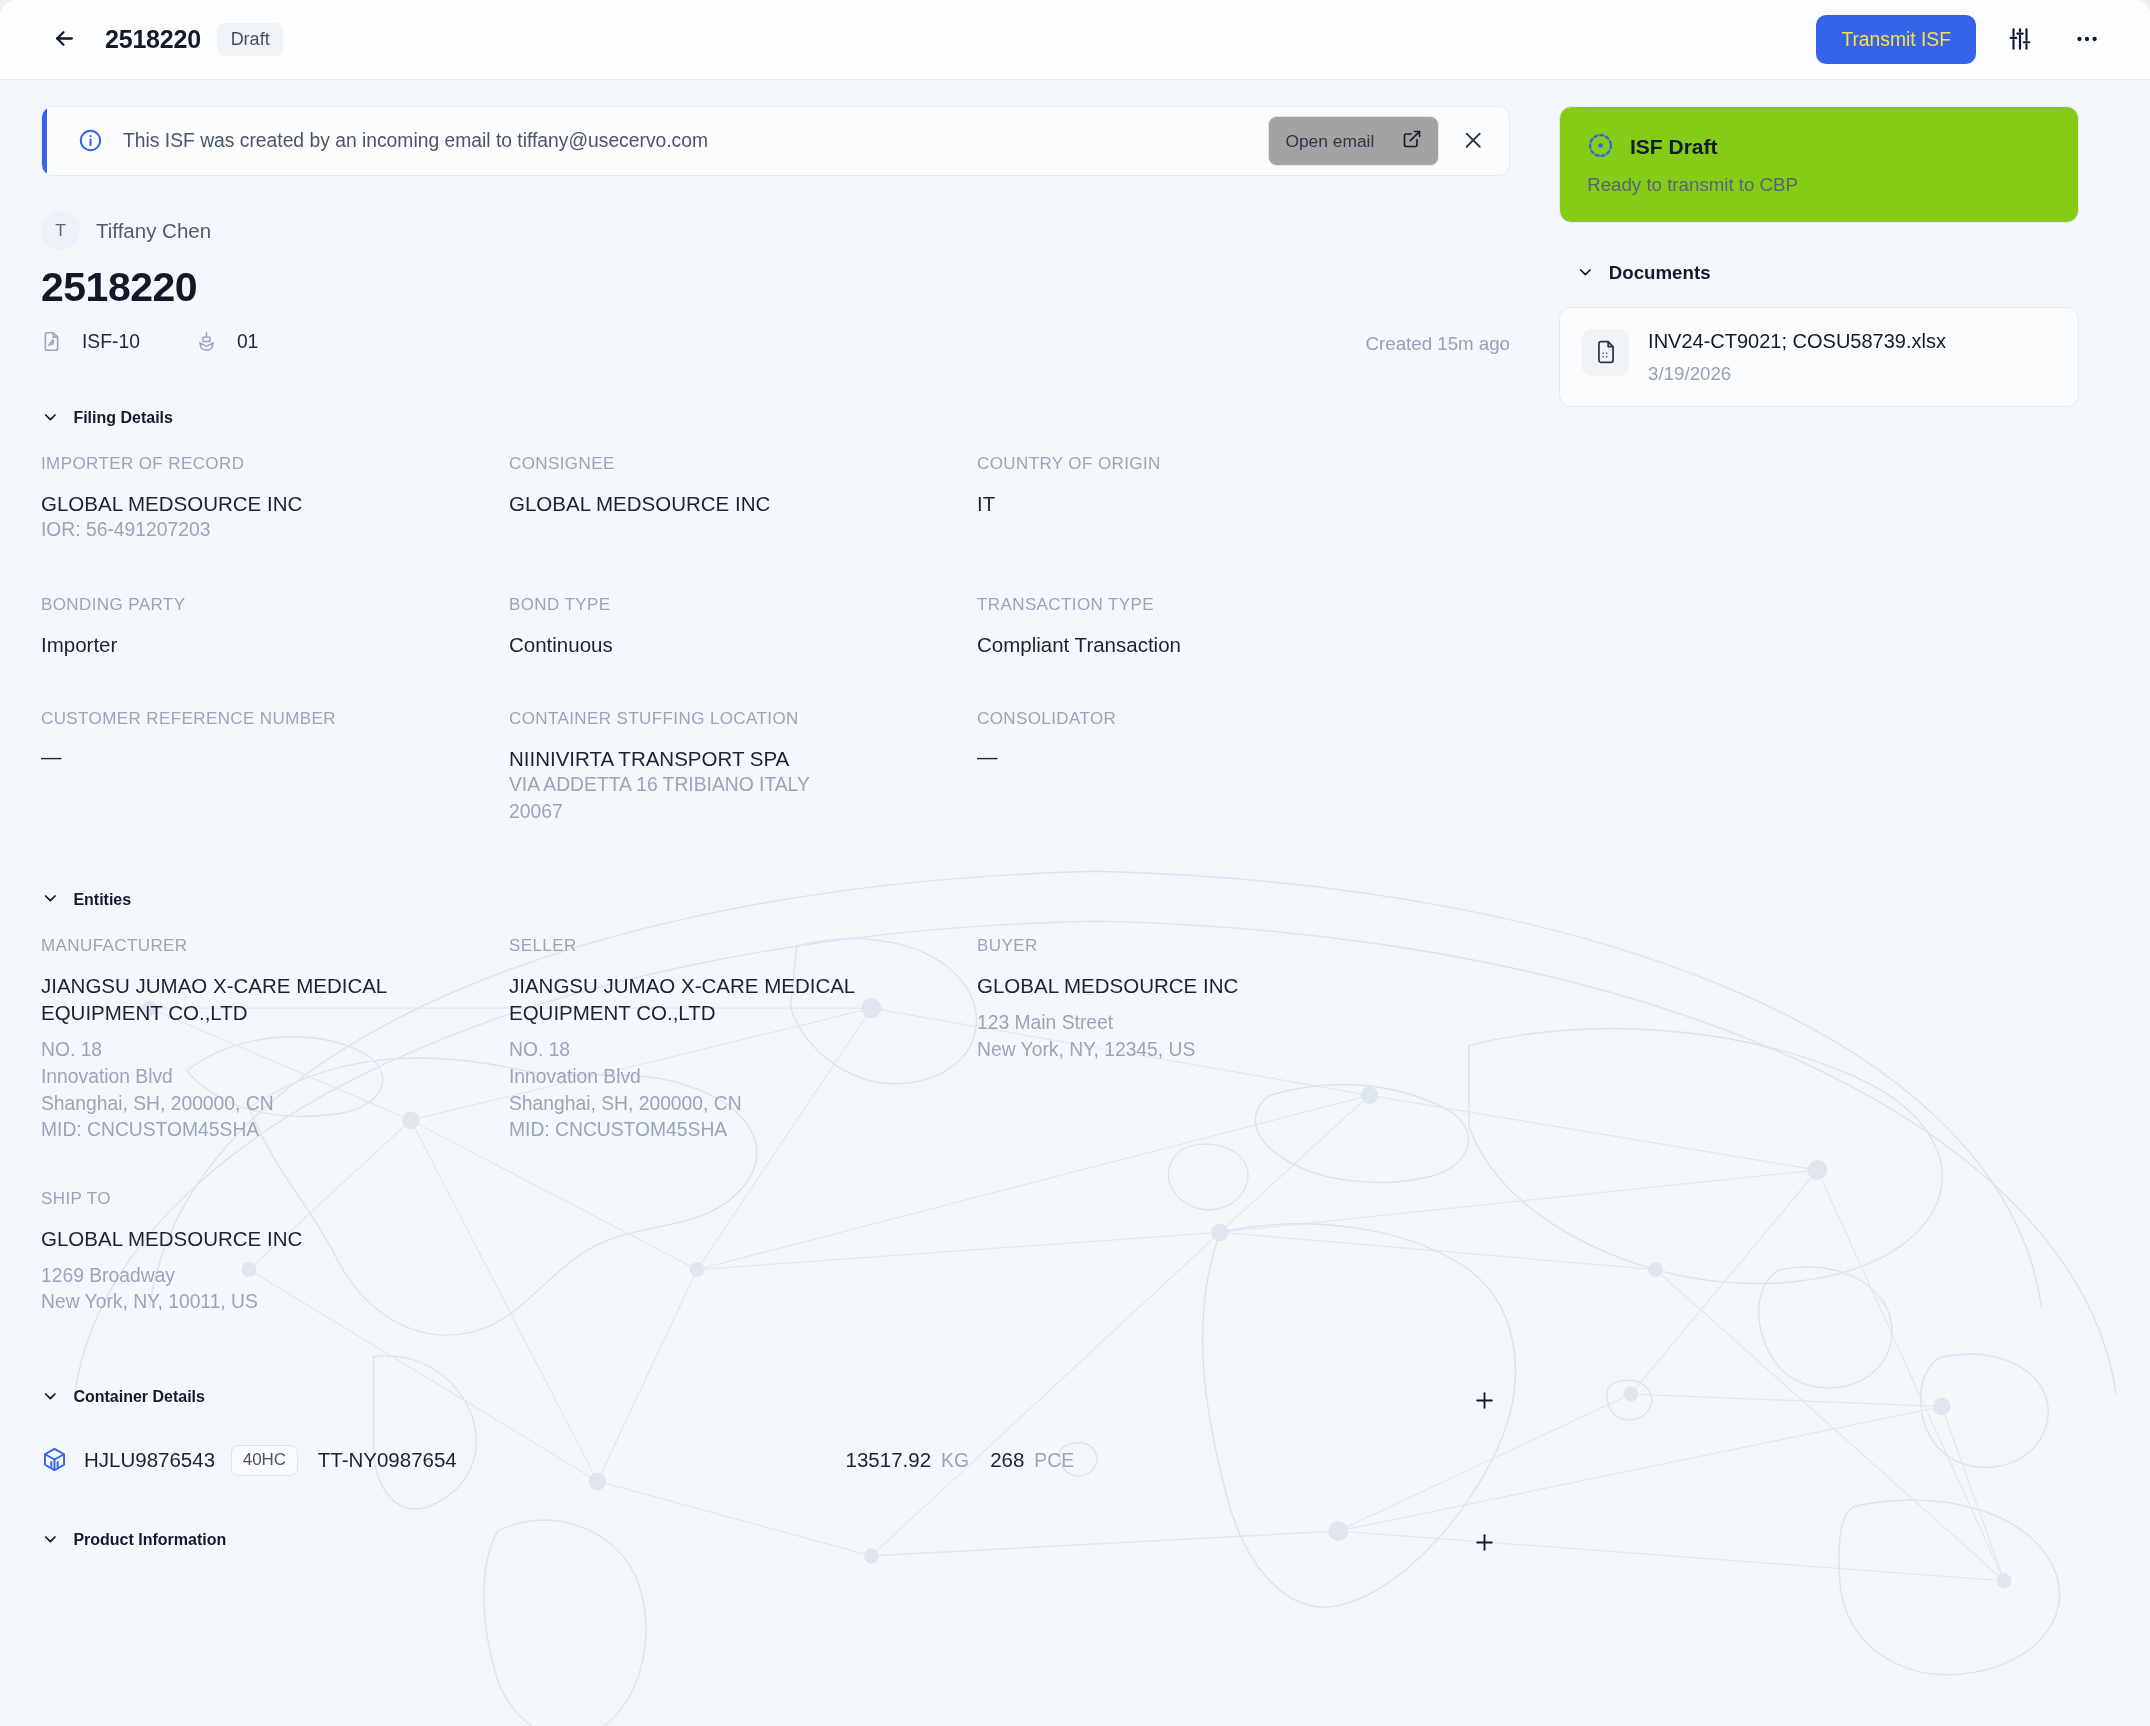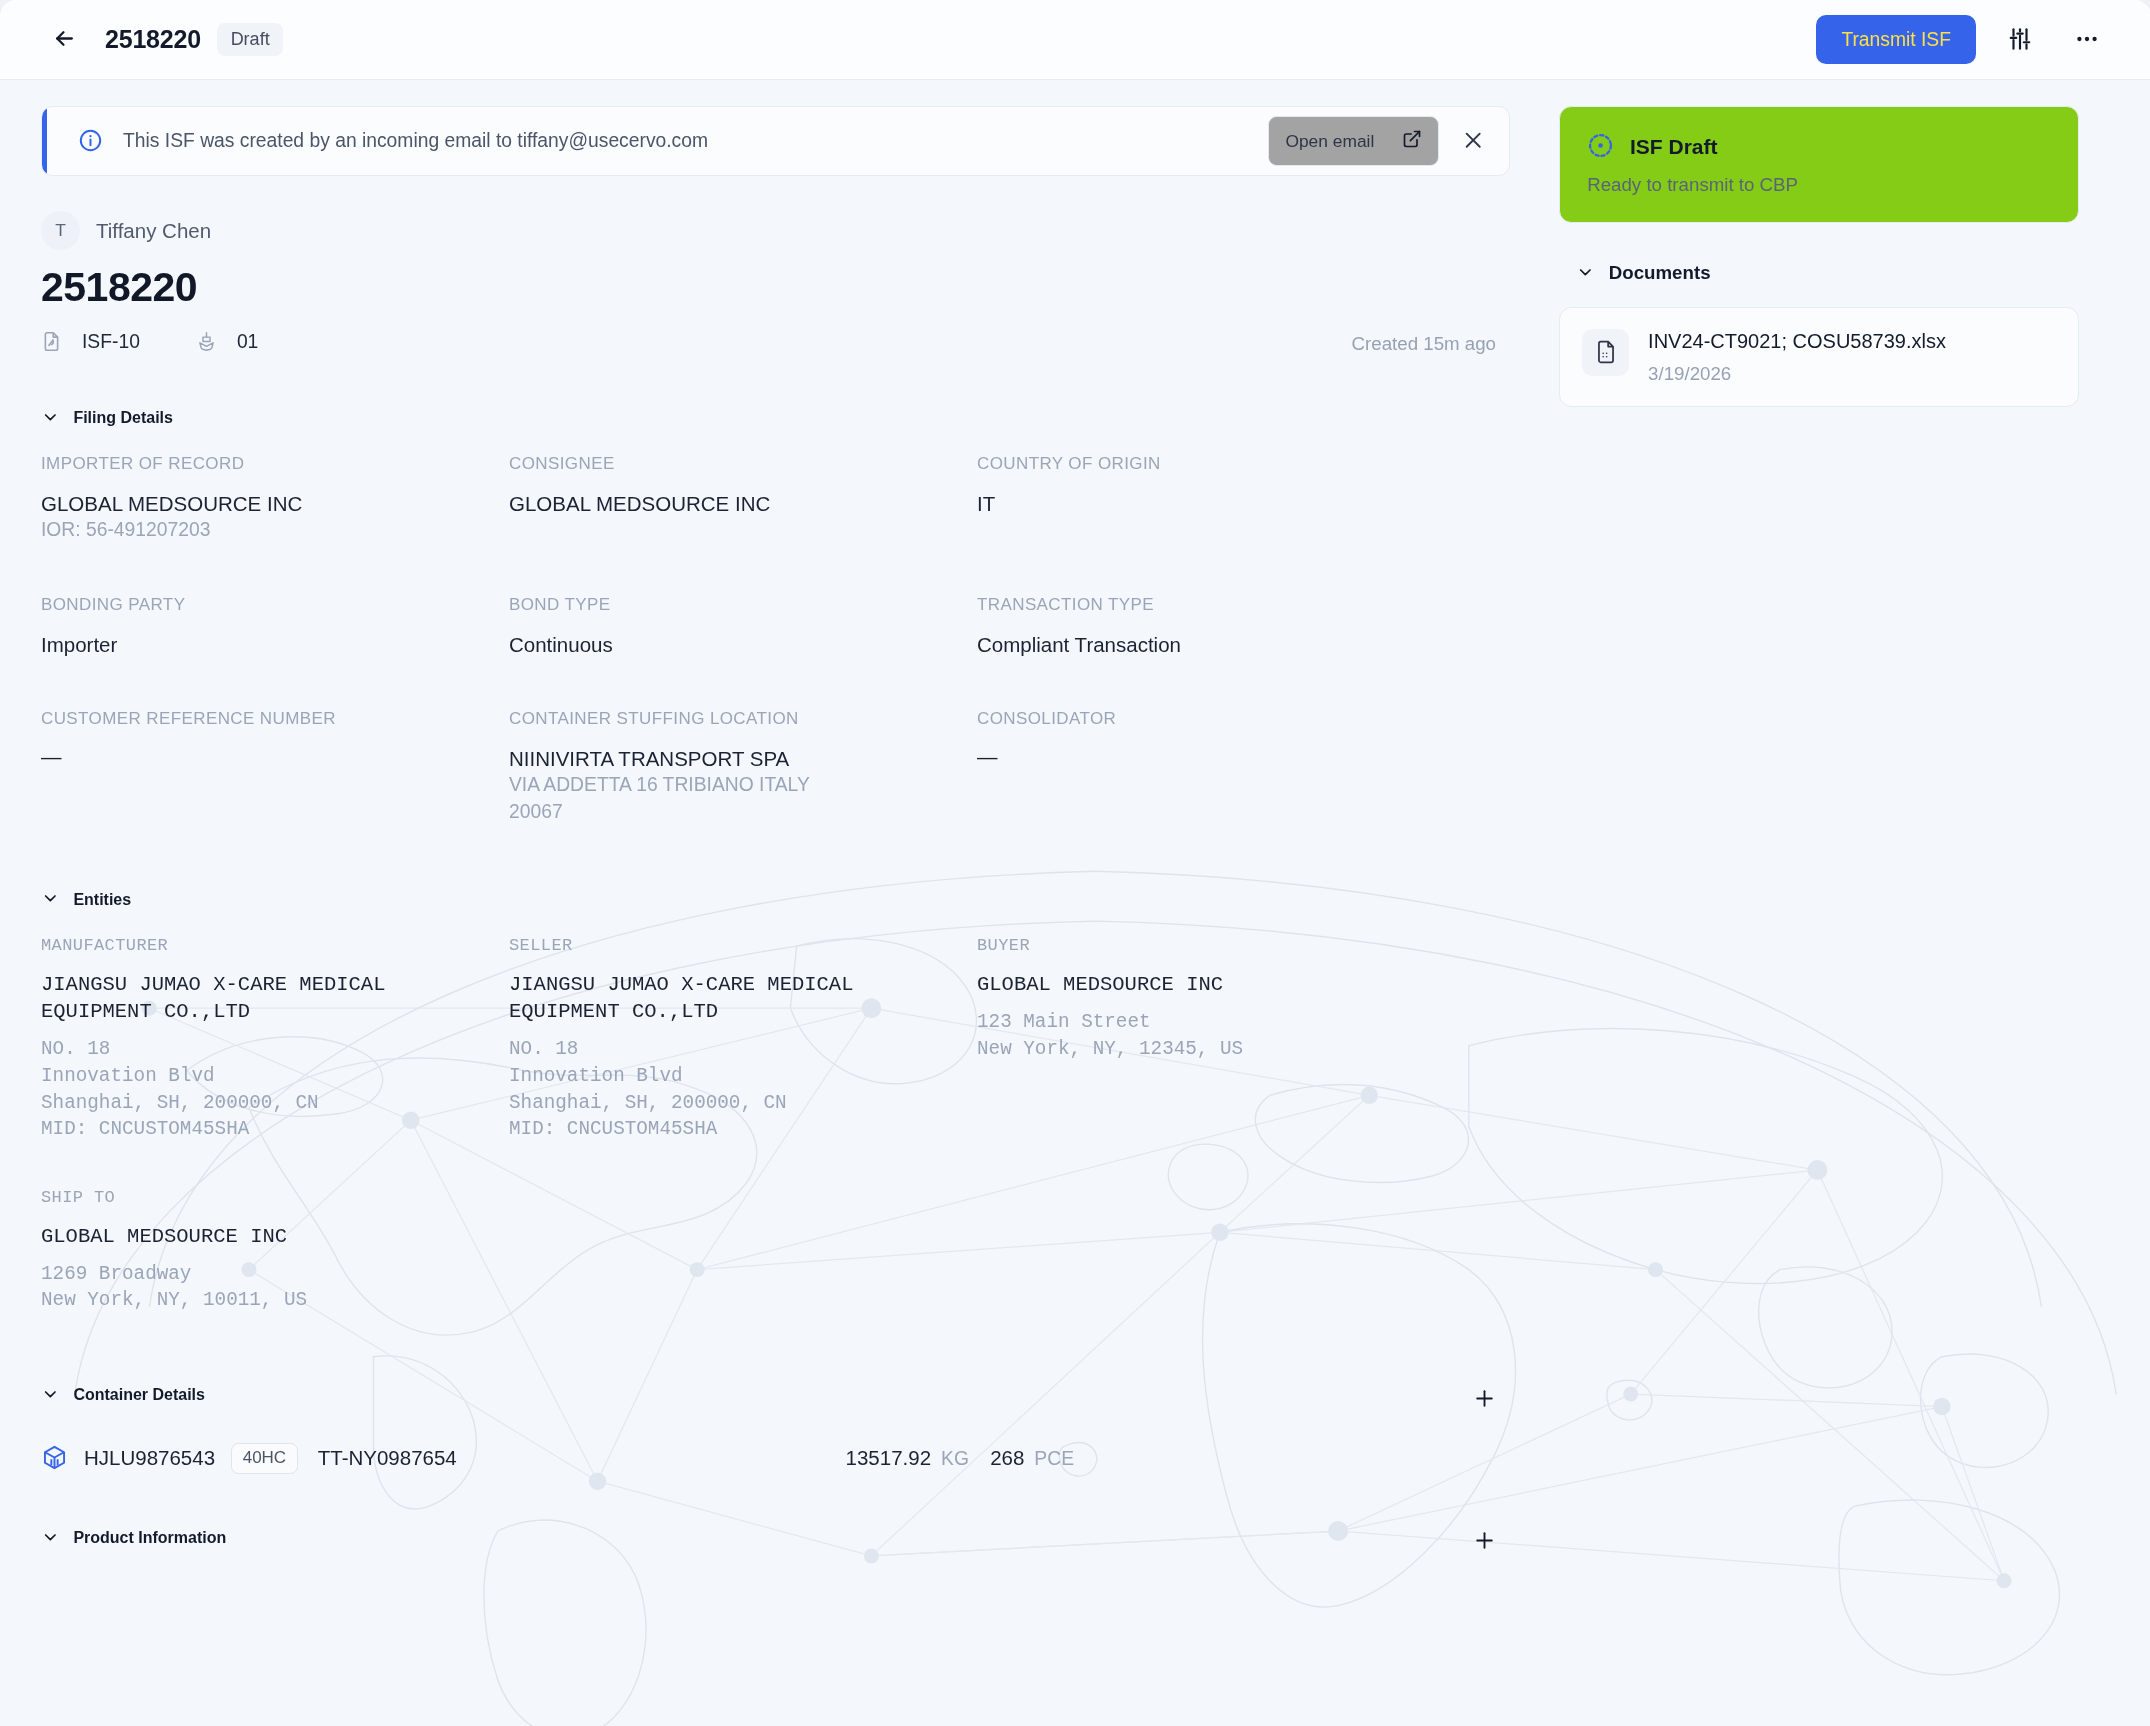--- a/index.html
+++ b/index.html
@@ -113,21 +113,21 @@
   }
   .owner-name { font-size: 20.5px; color: #515b6e; margin-left: 16px; }
   .big-title {
     font-size: 41px; font-weight: 700; color: #111827;
     margin-top: 13.7px; letter-spacing: -0.5px;
   }
   .meta-row { display: flex; align-items: center; margin-top: 20px; position: relative; }
   .meta-item { display: flex; align-items: center; gap: 20px; margin-right: 56px; }
   .meta-text { font-size: 19.3px; color: #1f2937; }
   .created-at {
-    position: absolute; right: 14px; top: 2.5px;
+    position: absolute; right: 0; top: 2.5px;
     font-size: 18.7px; color: #97a1b4;
   }
 
   
   .section { margin-top: 54px; }
   .section-head {
     display: flex; align-items: center; gap: 13.7px; cursor: pointer;
     position: relative;
   }
   .section-title { font-size: 16px; font-weight: 700; color: #131a2b; }
@@ -150,21 +150,20 @@
   }
   .f-value { font-size: 20.5px; color: #1b2232; line-height: 1.32; }
   .f-sub { font-size: 19.3px; color: #9aa5b8; line-height: 1.38; margin-top: 0; }
   .f-dash { font-size: 20.5px; color: #1b2232; }
 
   
   .ent-grid {
     display: grid;
     grid-template-columns: 468px 468px 1fr;
     margin-top: 26px;
-    font-family: Liberation Mono, monospace;
   }
   .ent-block { margin-bottom: 36px; padding-right: 25px; }
 
   
   .container-row {
     display: flex; align-items: center; margin-top: 37px;
   }
   .c-code { font-size: 20.5px; color: #1b2232; margin-left: 16px; }
   .c-badge {
     margin-left: 16px; border: 1.2px solid #dfe5ee; border-radius: 7.5px;

